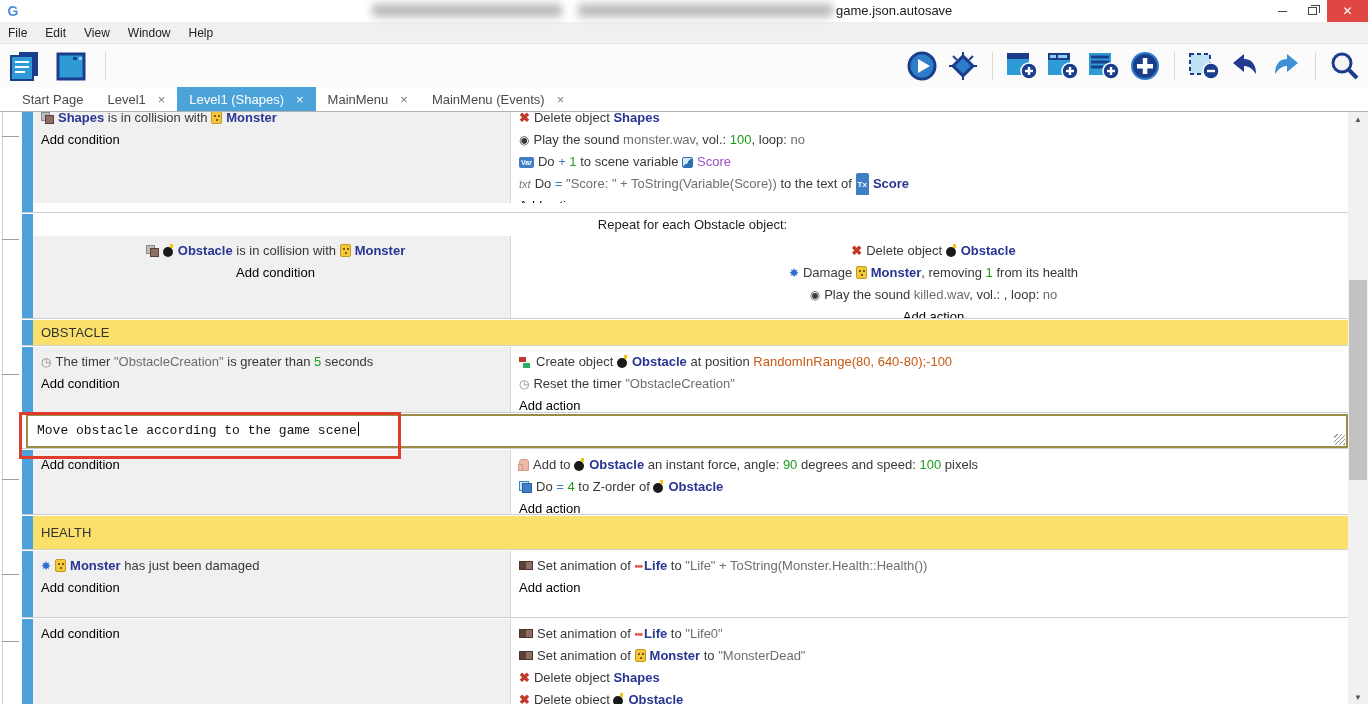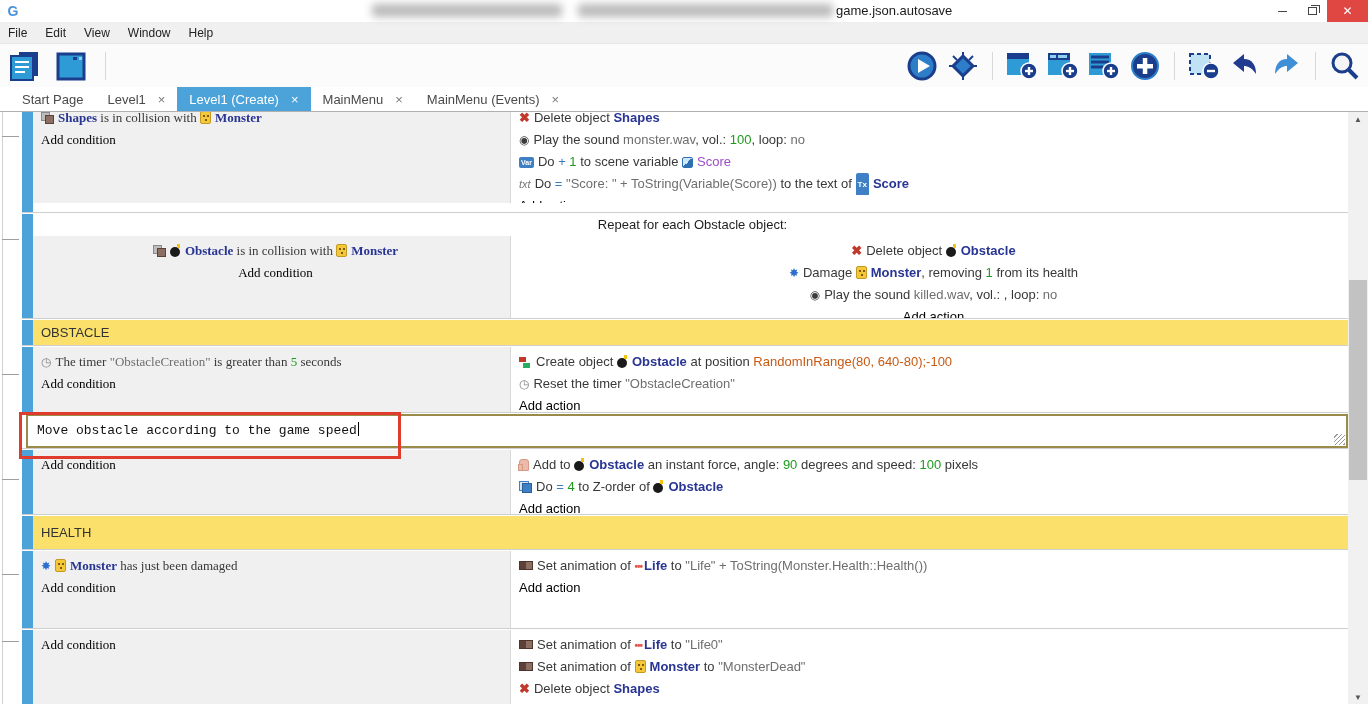--- a/index.html
+++ b/index.html
@@ -42,21 +42,21 @@
   
   .events-wrap { position:relative; height:593px; border-top:1px solid #b0b0b0; background:#fff; overflow:hidden; }
   .gutter { position:absolute; left:0; top:0; width:22px; height:100%; background:#fff; border-right:0; }
   .gutter-line { position:absolute; left:2px; top:0; width:1px; height:100%; background:#d0d0d0; }
   .gutter-tick { position:absolute; left:2px; width:17px; height:1px; background:#9e9e9e; }
   .events { position:absolute; left:0; top:0; width:1348px; }
   .block { margin-left:22px; display:flex; border-bottom:1px solid #cfcfcf; margin-bottom:1px; overflow:hidden; }
   .bar { width:11px; background:#4BA3DA; flex:none; }
   .body { flex:1; min-width:0; overflow:hidden; }
   .cols { display:flex; height:100%; }
-  .cond { width:477px; flex:none; background:#f0f0f0; padding-top:4px; overflow:hidden;font-family:Liberation Serif, serif; }
+  .cond { width:477px; flex:none; background:#f0f0f0; padding-top:4px; overflow:hidden; }
   .act { flex:1; background:#fff; border-left:1px solid #d8d8d8; padding-top:4px; overflow:hidden; }
   .evt-header { background:#fff; font-size:13px; color:#1e1e1e; height:22px; line-height:21px; padding-left:4px; }
   .line { height:22px; line-height:21px; font-size:13px; white-space:nowrap; padding-left:8px; overflow:hidden; }
   .sg-plain { color:#383838; }
   .sg-obj { color:#283593; font-weight:bold; }
   .sg-num { color:#1D9B1D; }
   .sg-op { color:#3D7BBF; }
   .sg-str { color:#6E6E6E; }
   .sg-expr { color:#C85A14; }
   .sg-var { color:#9B4DC8; }
@@ -253,21 +253,21 @@
 
   <div class="tabbar">
       <div class="tab">
         <span>Start Page</span>
       </div>
       <div class="tab">
         <span>Level1</span>
         <span class="tab-close">×</span>
       </div>
       <div class="tab active">
-        <span>Level1 (Create)</span>
+        <span>Level1 (Shapes)</span>
         <span class="tab-close">×</span>
       </div>
       <div class="tab">
         <span>MainMenu</span>
         <span class="tab-close">×</span>
       </div>
       <div class="tab">
         <span>MainMenu (Events)</span>
         <span class="tab-close">×</span>
       </div>
@@ -336,21 +336,21 @@
               </div>
               <div class="act">
                 <div class="line"><span class="eicon ic-create"></span><span class="sg-plain">Create object </span><span class="eicon ic-bomb"></span><span class="sg-obj">Obstacle</span><span class="sg-plain"> at position </span><span class="sg-expr">RandomInRange(80, 640-80);-100</span></div>
                 <div class="line"><span class="eicon ic-timer">◷</span><span class="sg-plain">Reset the timer </span><span class="sg-str">"ObstacleCreation"</span></div>
                 <div class="line add">Add action</div>
               </div>
             </div>
           </div>
         </div>
         <div class="comment-block" style="height: 35px;">
-          <div class="comment-box"><span>Move obstacle according to the game speed</span><span class="caret"></span><div class="grip"></div></div>
+          <div class="comment-box"><span>Move obstacle according to the game scene</span><span class="caret"></span><div class="grip"></div></div>
         </div>
         <div class="block" style="height: 65px;">
           <div class="bar"></div>
           <div class="body">
             <div class="cols">
               <div class="cond">
                 <div class="line add">Add condition</div>
               </div>
               <div class="act">
                 <div class="line"><span class="eicon ic-force"></span><span class="sg-plain">Add to </span><span class="eicon ic-bomb"></span><span class="sg-obj">Obstacle</span><span class="sg-plain"> an instant force, angle: </span><span class="sg-num">90</span><span class="sg-plain"> degrees and speed: </span><span class="sg-num">100</span><span class="sg-plain"> pixels</span></div>
@@ -359,21 +359,21 @@
               </div>
             </div>
           </div>
         </div>
         <div class="block" style="height: 34px;">
           <div class="bar"></div>
           <div class="body group-body">
             <span>HEALTH</span>
           </div>
         </div>
-        <div class="block" style="height: 78px;">
+        <div class="block" style="height: 67px;">
           <div class="bar"></div>
           <div class="body">
             <div class="cols">
               <div class="cond">
                 <div class="line"><span class="eicon ic-health">✸</span><span class="eicon ic-monster"></span><span class="sg-obj">Monster</span><span class="sg-plain"> has just been damaged</span></div>
                 <div class="line add">Add condition</div>
               </div>
               <div class="act">
                 <div class="line"><span class="eicon ic-anim"></span><span class="sg-plain">Set animation of </span><span class="eicon ic-life">•••</span><span class="sg-obj">Life</span><span class="sg-plain"> to </span><span class="sg-str">"Life" + ToString(Monster.Health::Health())</span></div>
                 <div class="line add">Add action</div>

